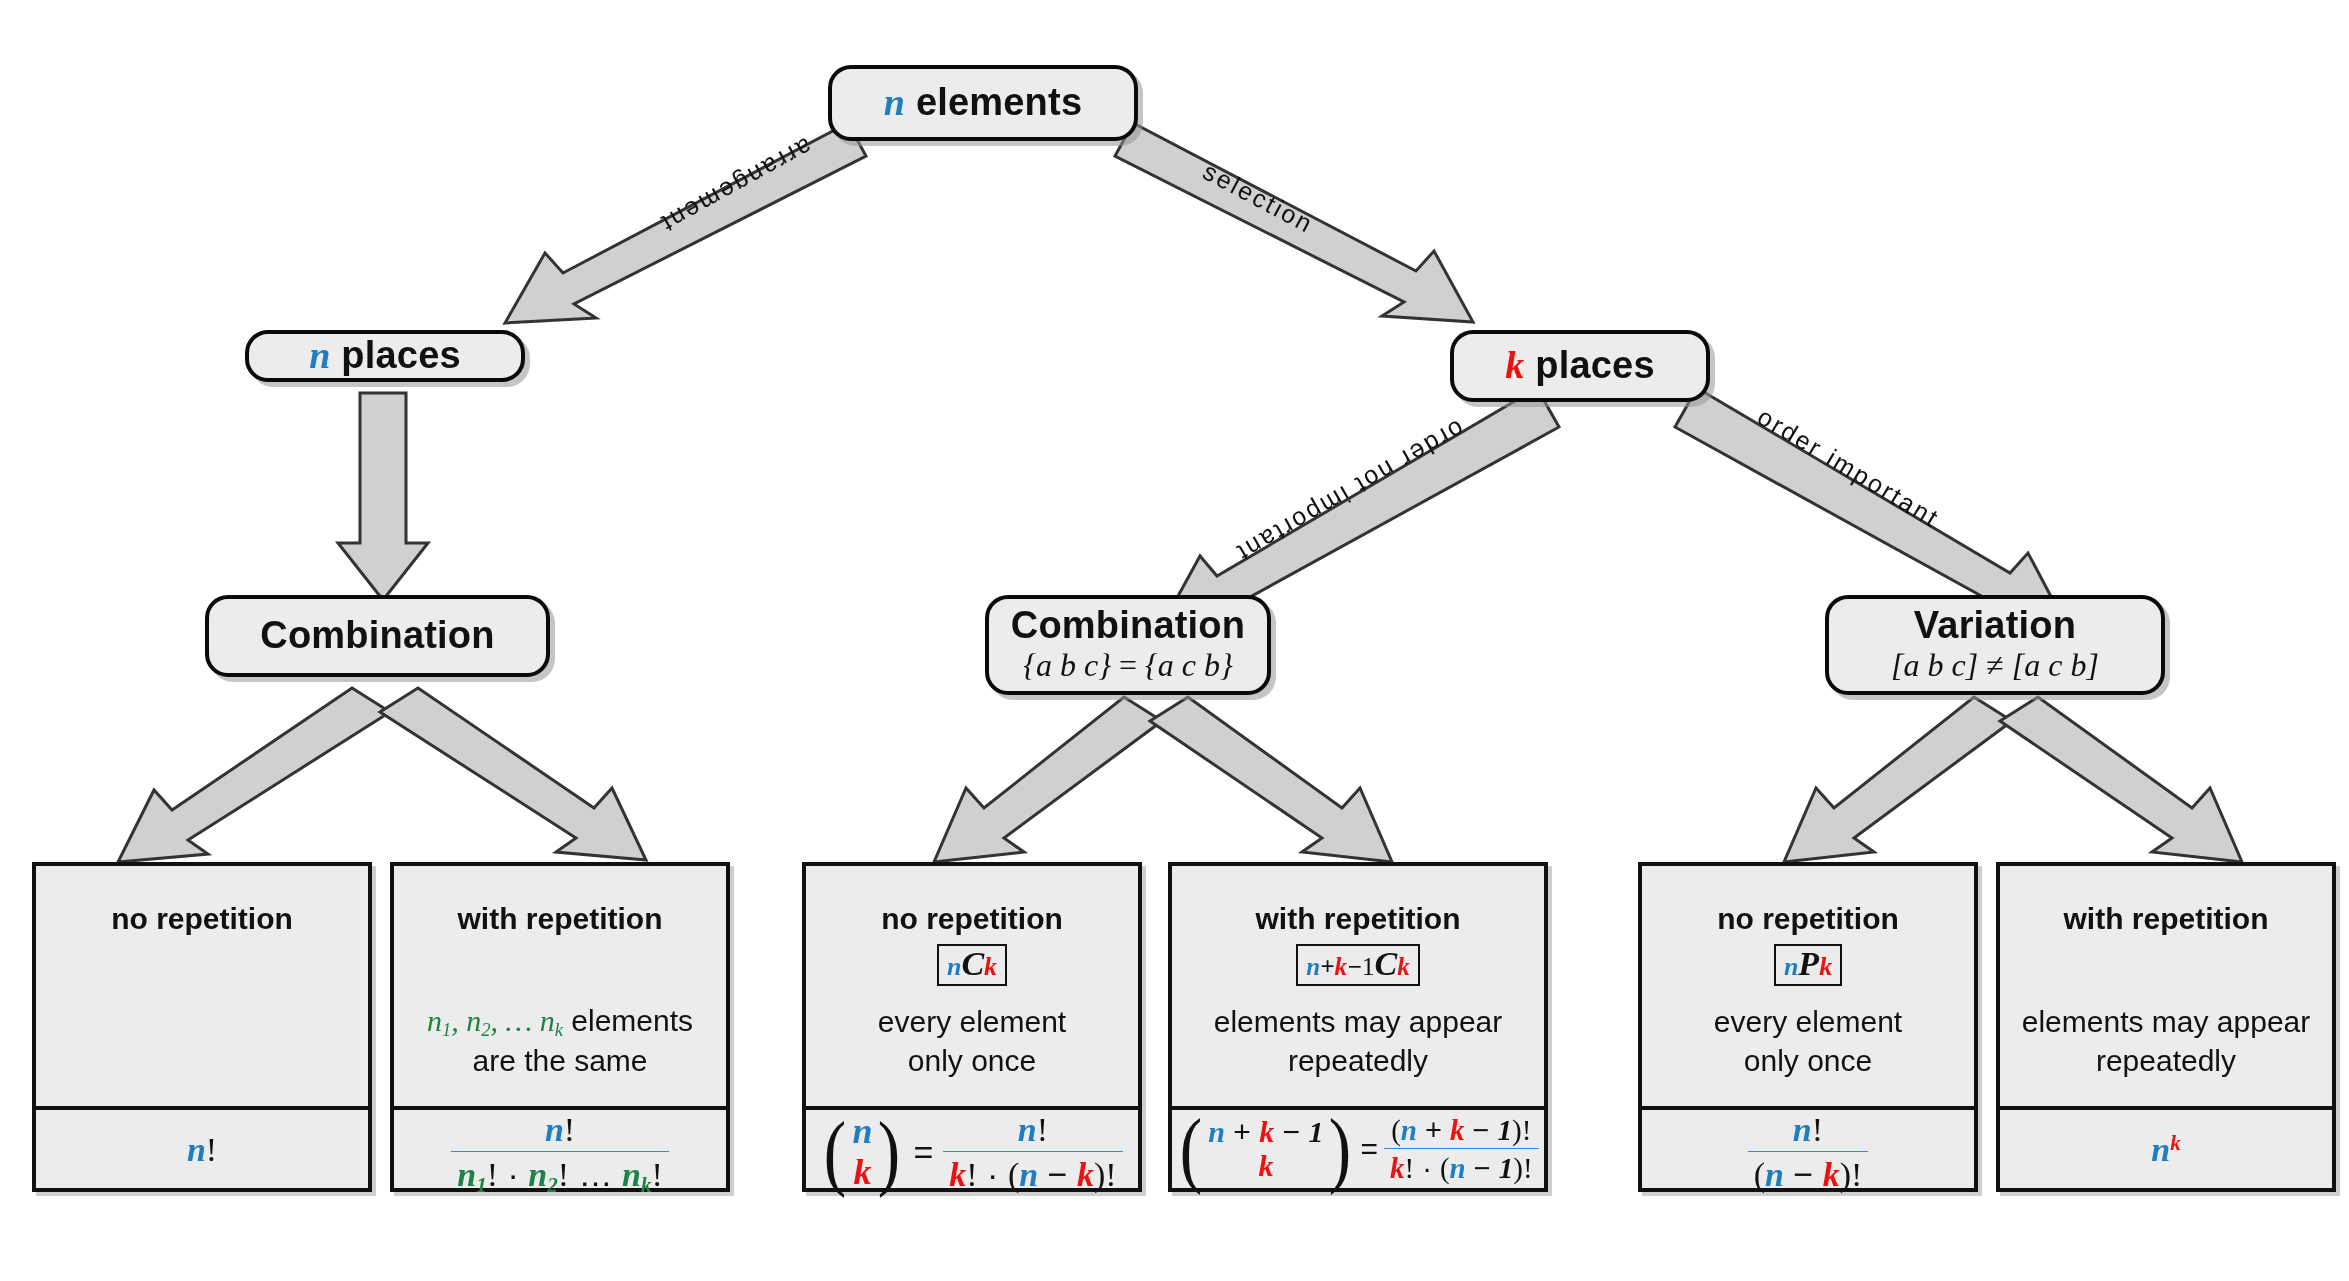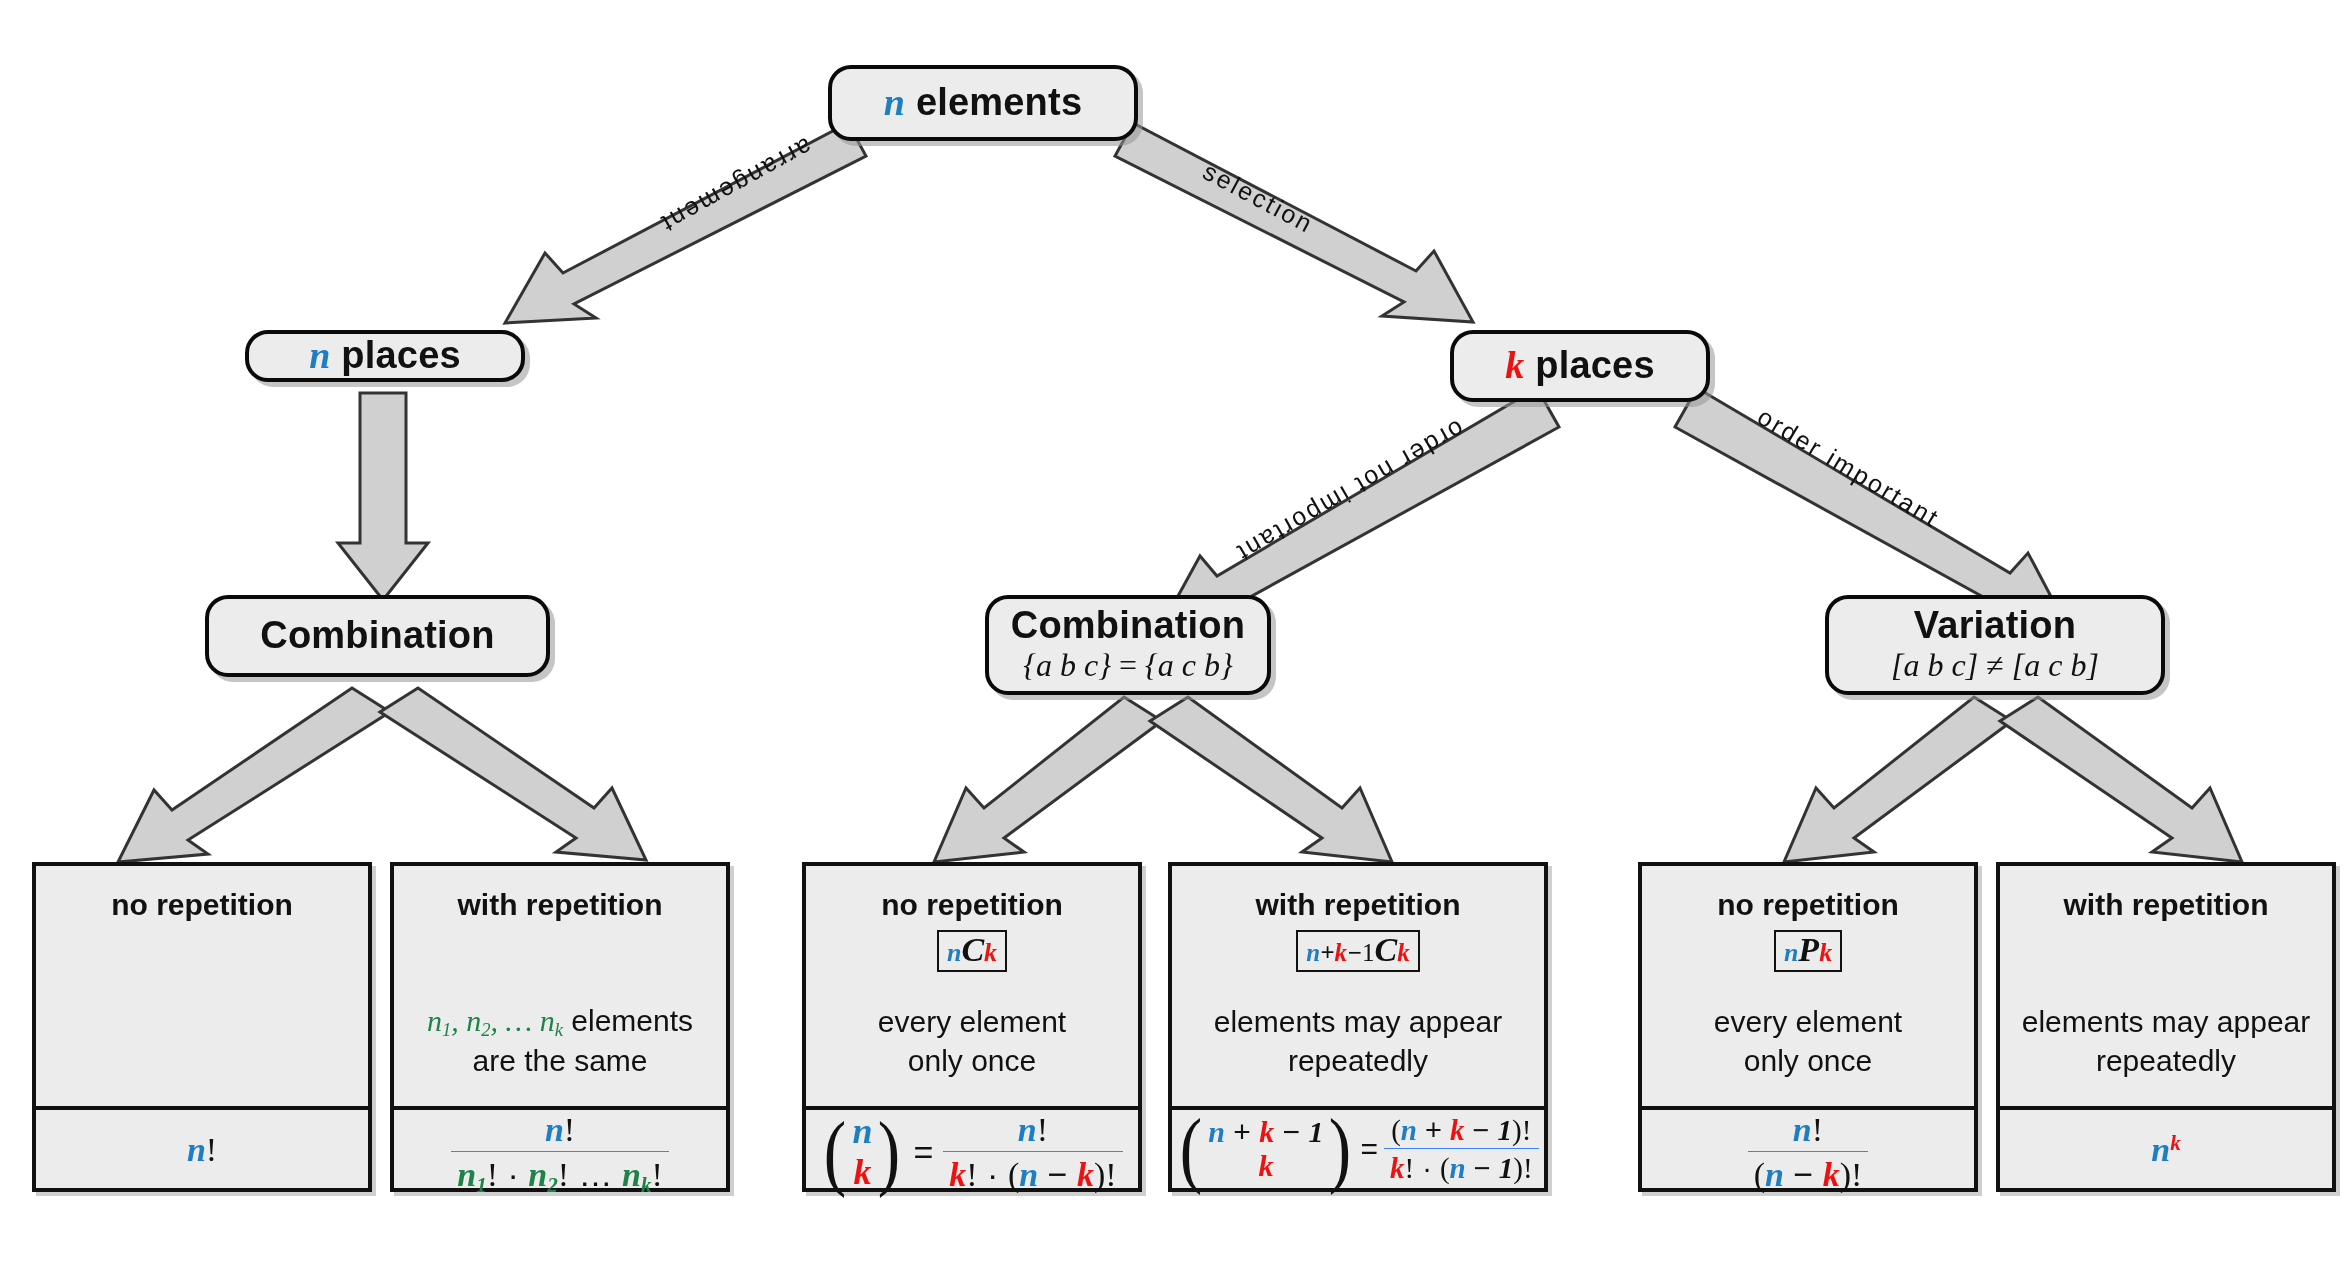--- a/index.html
+++ b/index.html
@@ -18,21 +18,21 @@
   .rnode .t1{font-size:38px;font-weight:bold;color:#111;letter-spacing:.2px;
              line-height:1.05;white-space:nowrap;}
   .rnode .t2{font-family:"Liberation Serif",serif;font-size:32px;color:#111;
              font-style:normal;white-space:nowrap;margin-top:2px;}
 
   
   .lbox{position:absolute;background:#ececec;border:4px solid #111;
         box-sizing:border-box;display:flex;flex-direction:column;
         box-shadow:4px 4px 0 rgba(160,160,160,.5);}
   .lbox .sec-top{flex:0 0 240px;display:flex;flex-direction:column;
-                 align-items:center;padding-top:22px;box-sizing:border-box;}
+                 align-items:center;padding-top:36px;box-sizing:border-box;}
   .lbox .sec-bot{flex:1 1 auto;border-top:4px solid #111;display:flex;
                  align-items:center;justify-content:center;}
   .lbox .hd{font-size:30px;font-weight:bold;color:#111;white-space:nowrap;}
   .lbox .nota{margin-top:8px;border:2px solid #111;padding:1px 8px 3px 8px;
               background:#ececec;line-height:1;}
   .lbox .desc{margin-top:auto;margin-bottom:26px;font-size:30px;color:#111;
               text-align:center;line-height:1.28;}
 
   
   .m{font-family:"Liberation Serif",serif;font-style:italic;font-weight:bold;}

